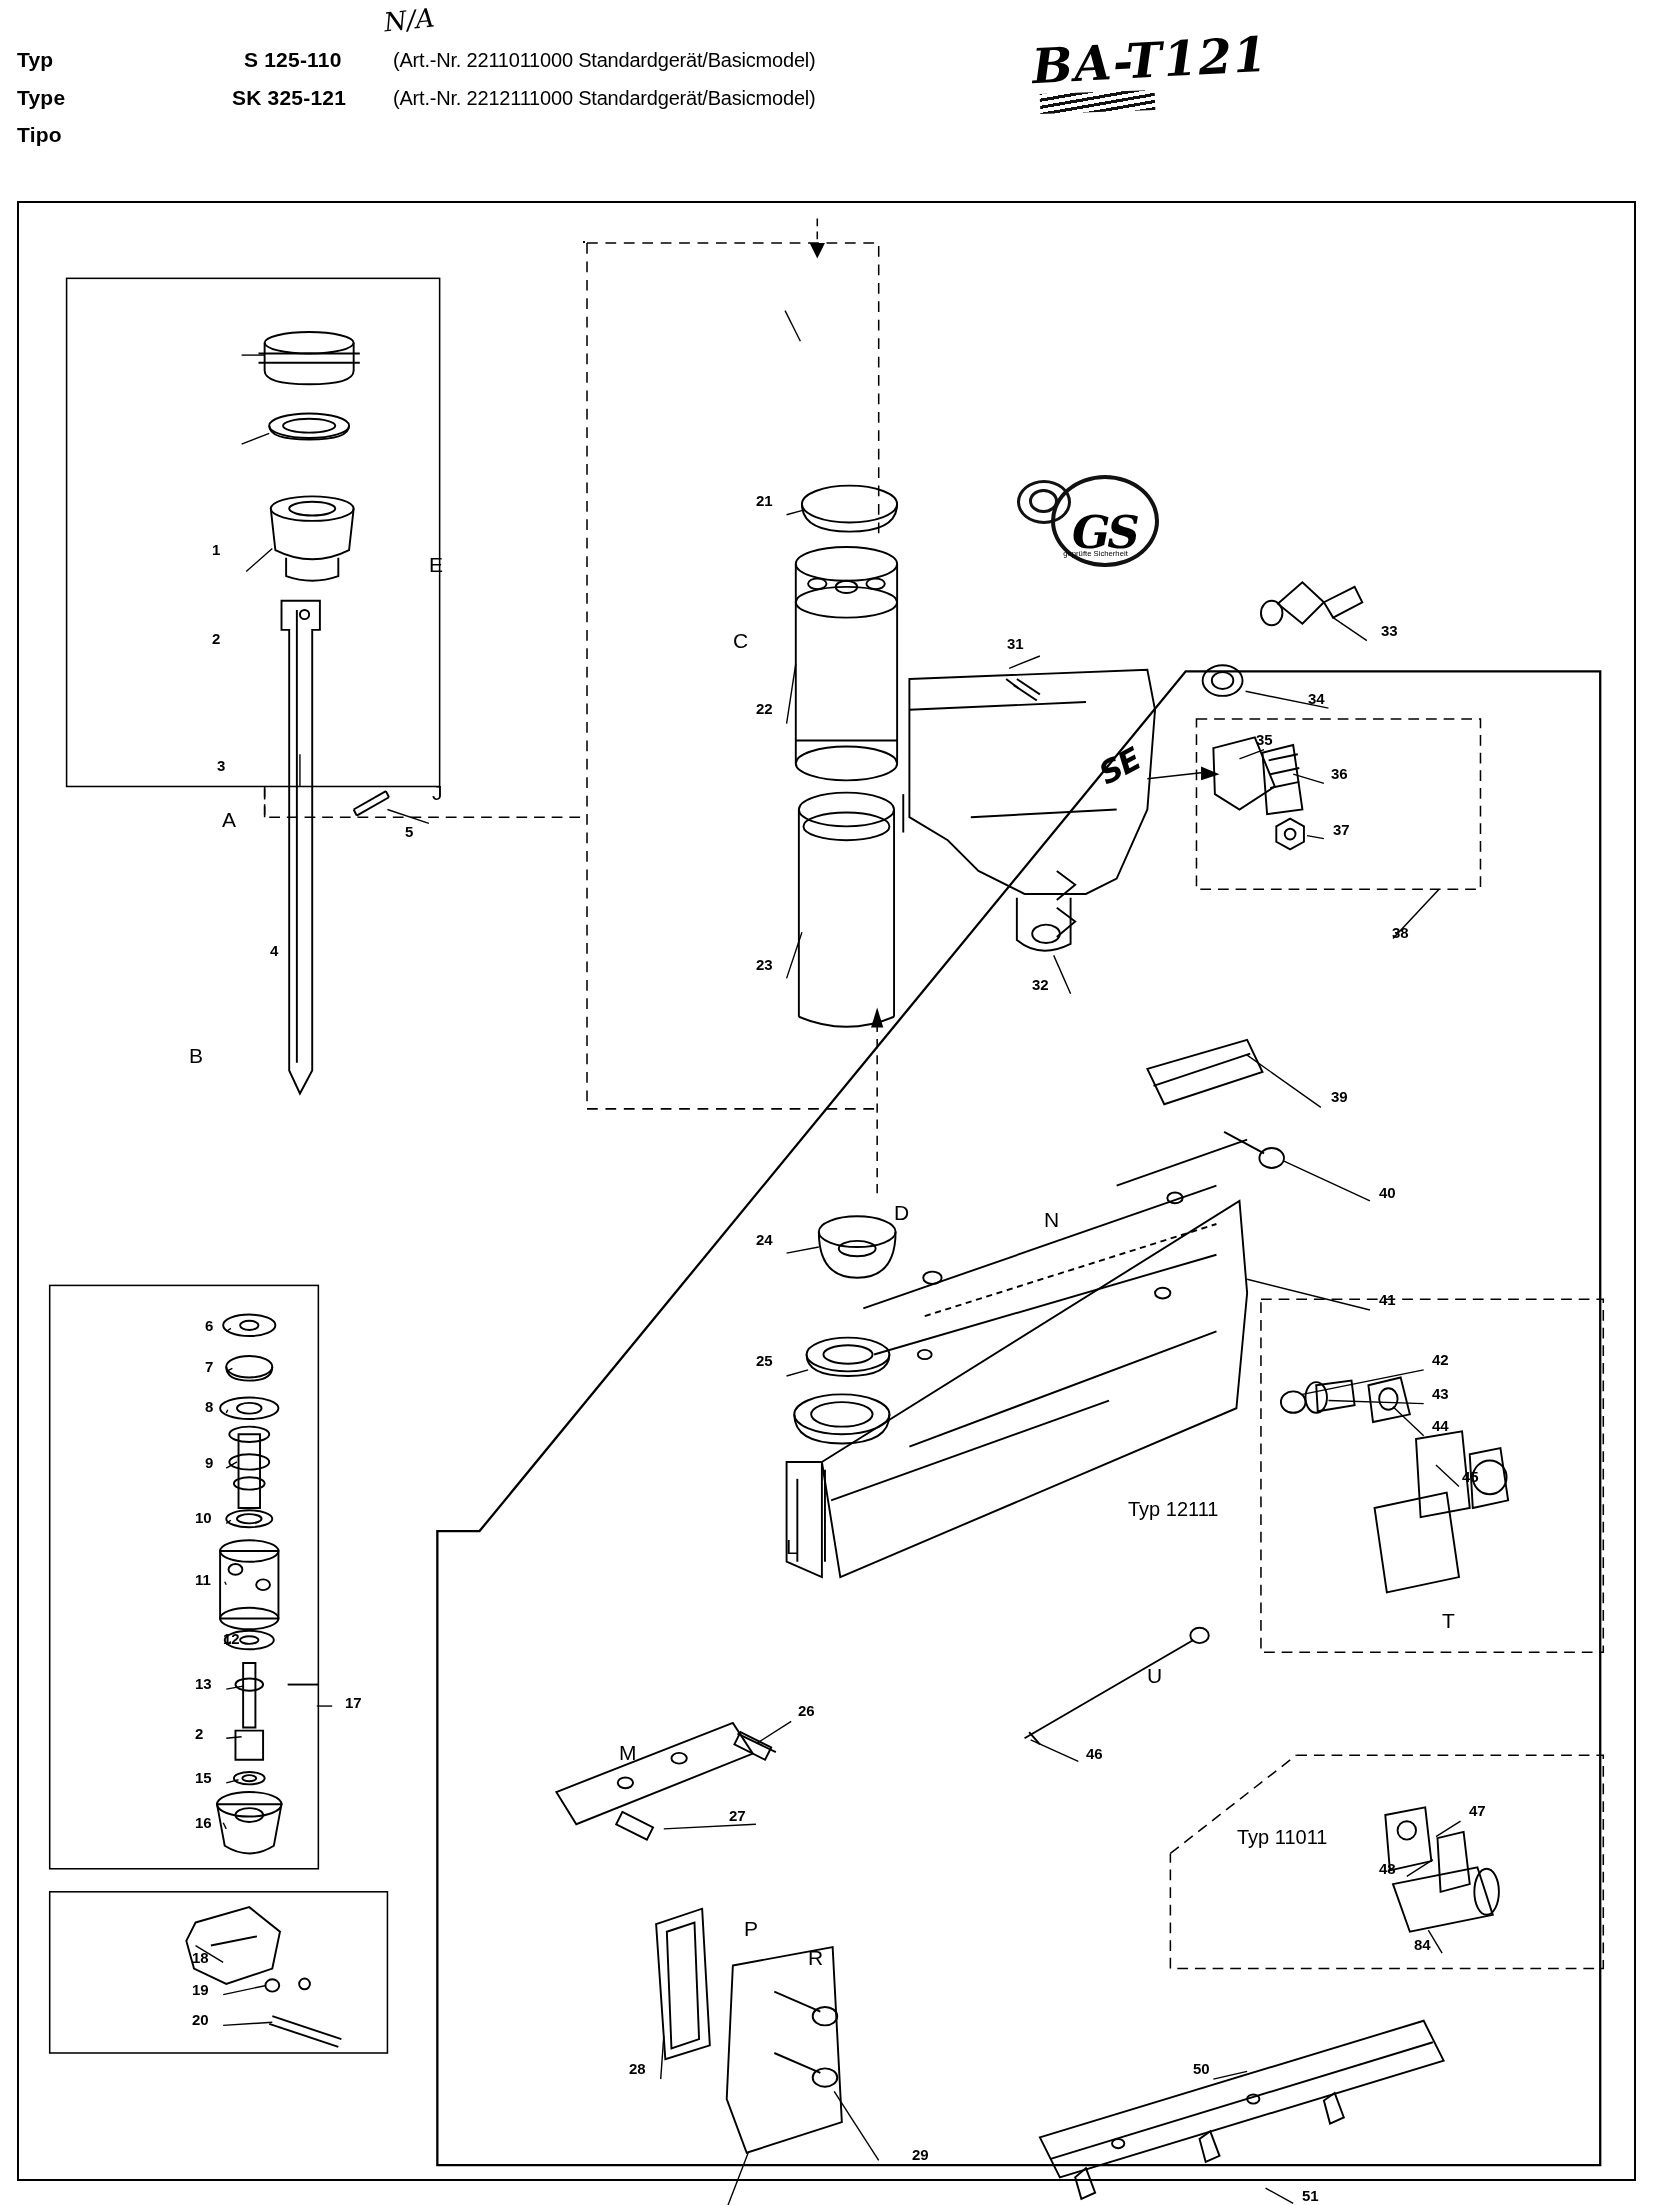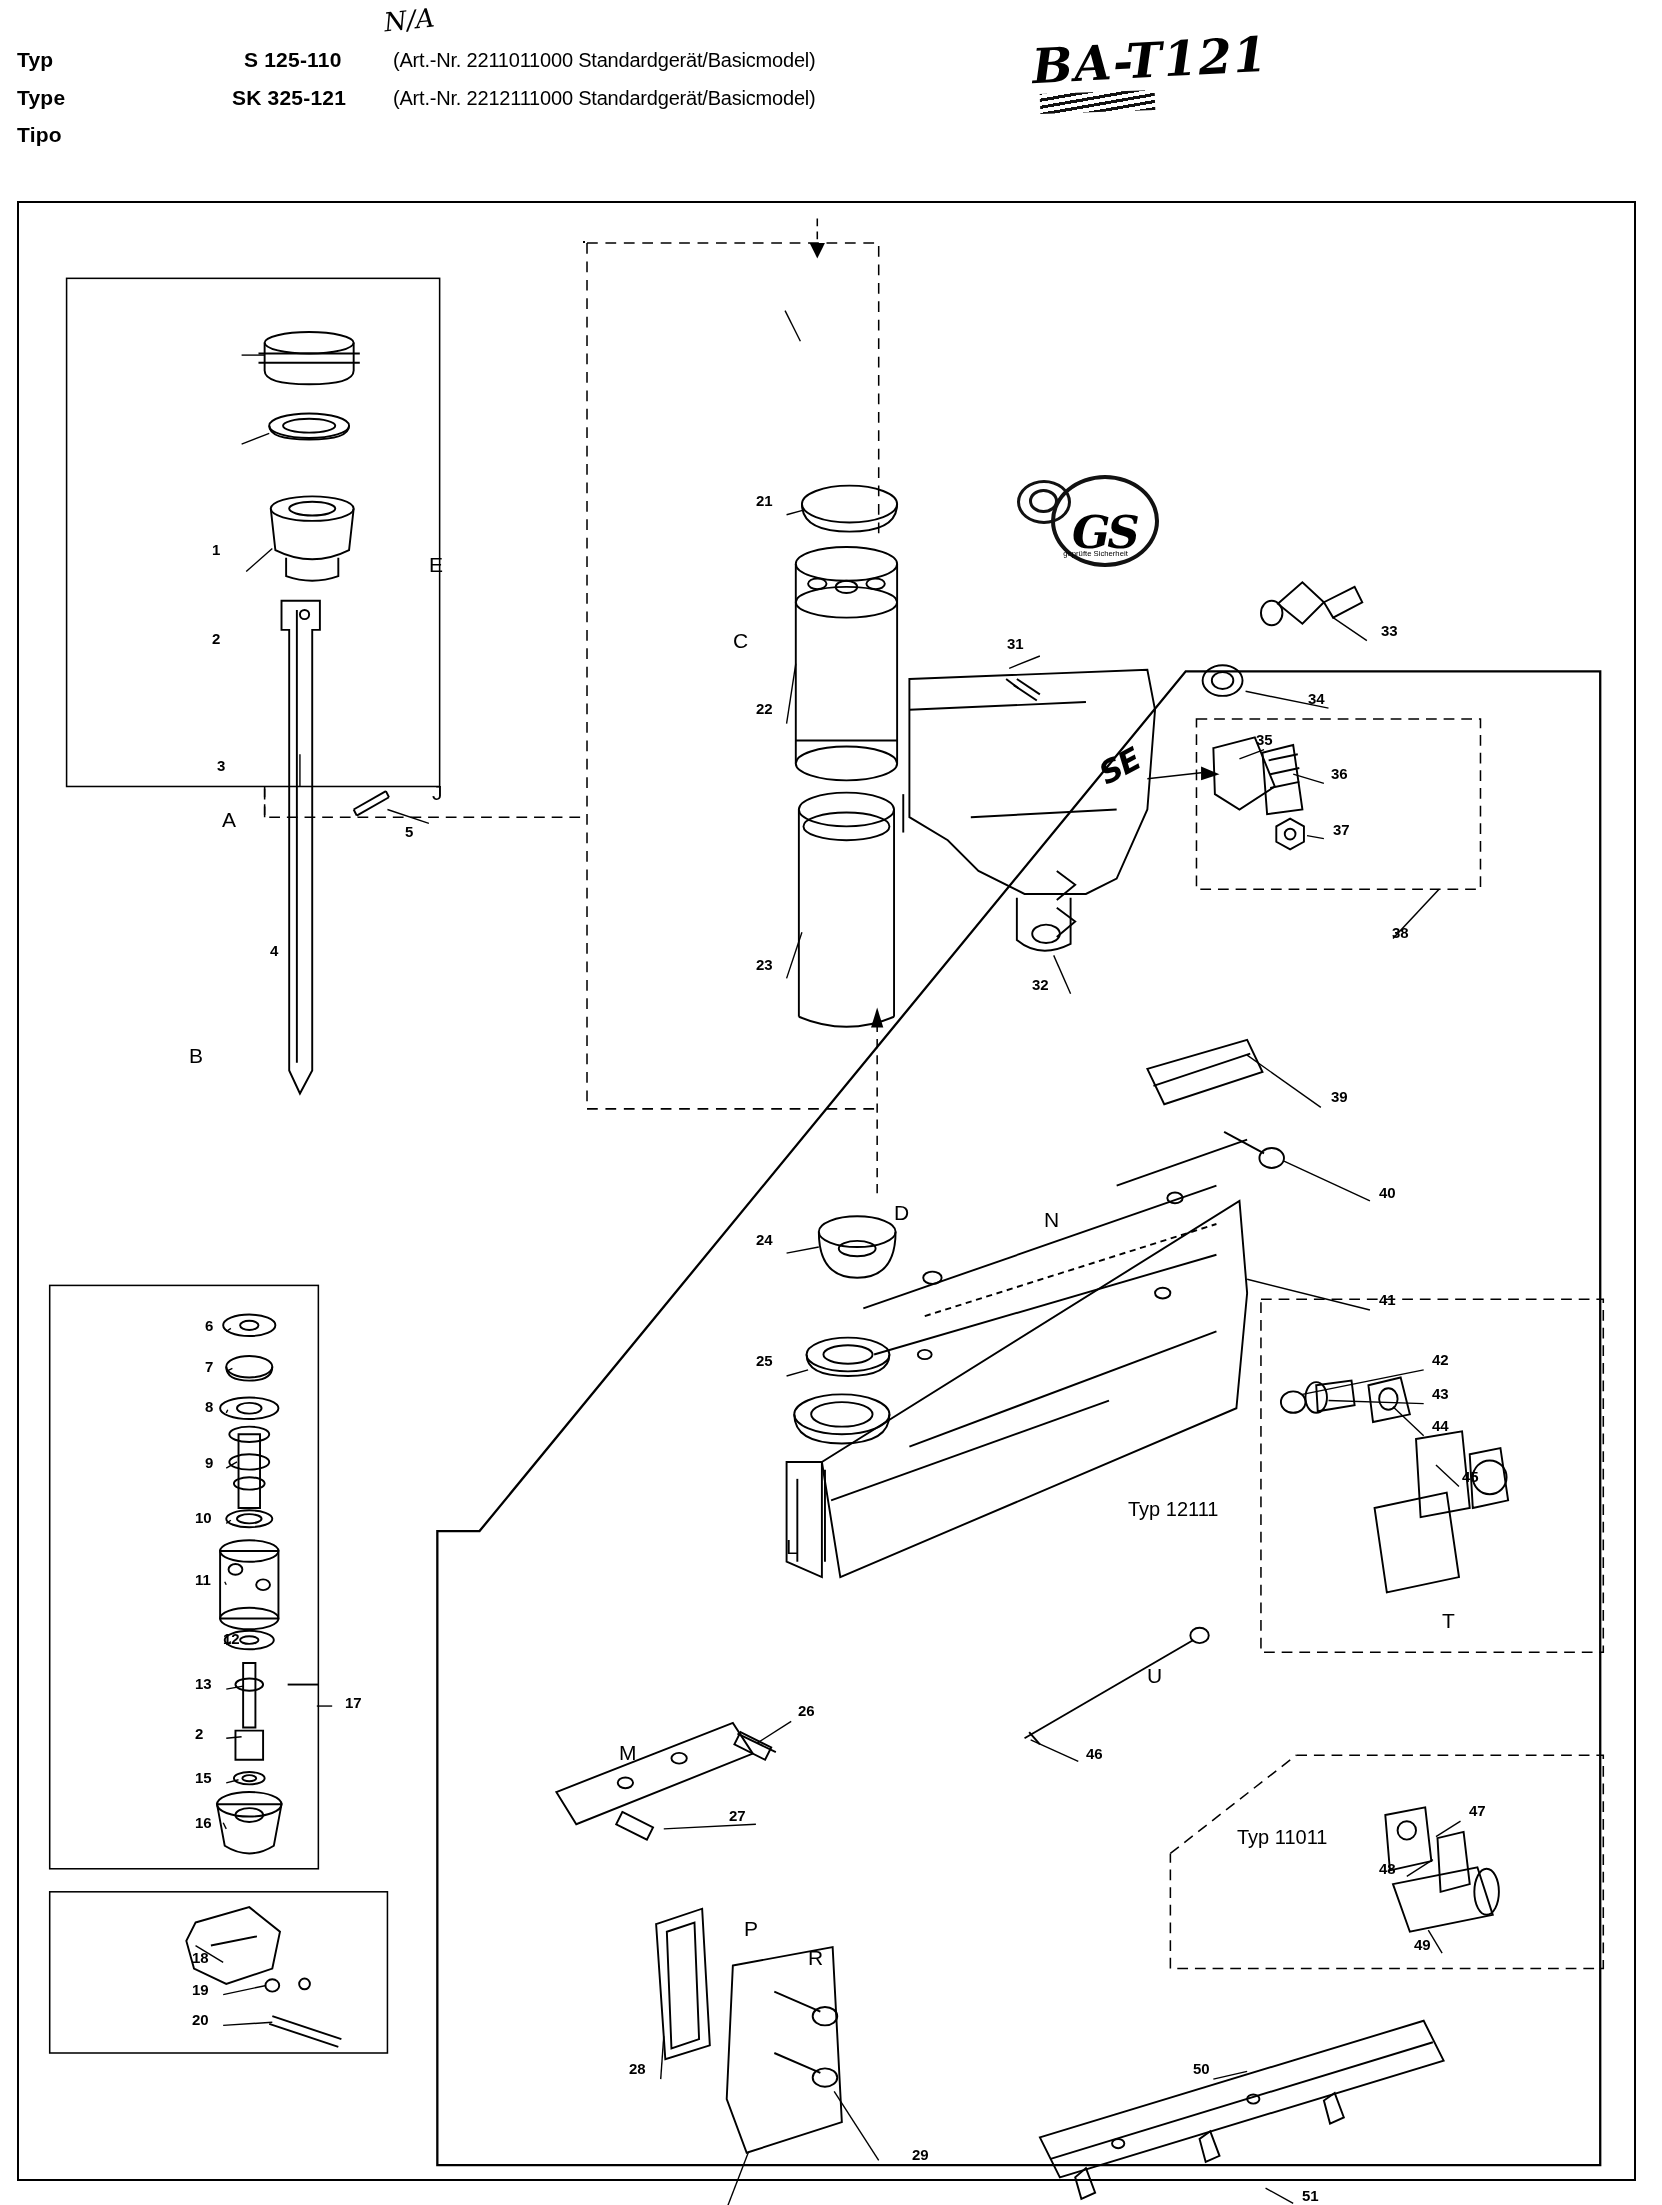--- a/index.html
+++ b/index.html
@@ -586,18 +586,18 @@
   <div class="num" style="left:1312px; top:885px;">39</div>
   <div class="num" style="left:1360px; top:981px;">40</div>
   <div class="num" style="left:1360px; top:1088px;">41</div>
   <div class="num" style="left:1413px; top:1148px;">42</div>
   <div class="num" style="left:1413px; top:1182px;">43</div>
   <div class="num" style="left:1413px; top:1214px;">44</div>
   <div class="num" style="left:1443px; top:1265px;">45</div>
   <div class="num" style="left:1067px; top:1542px;">46</div>
   <div class="num" style="left:1450px; top:1599px;">47</div>
   <div class="num" style="left:1360px; top:1657px;">48</div>
-  <div class="num" style="left:1395px; top:1733px;">49</div>
+  <div class="num" style="left:1395px; top:1733px;">84</div>
   <div class="num" style="left:1174px; top:1857px;">50</div>
   <div class="num" style="left:1283px; top:1984px;">51</div>
 
 </div>
 
 
 </body></html>

